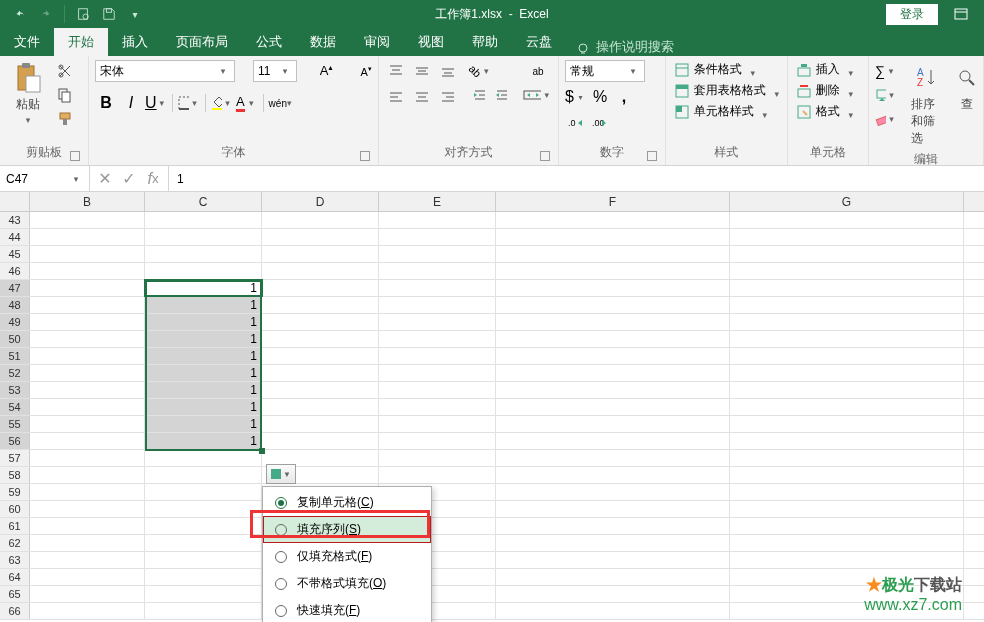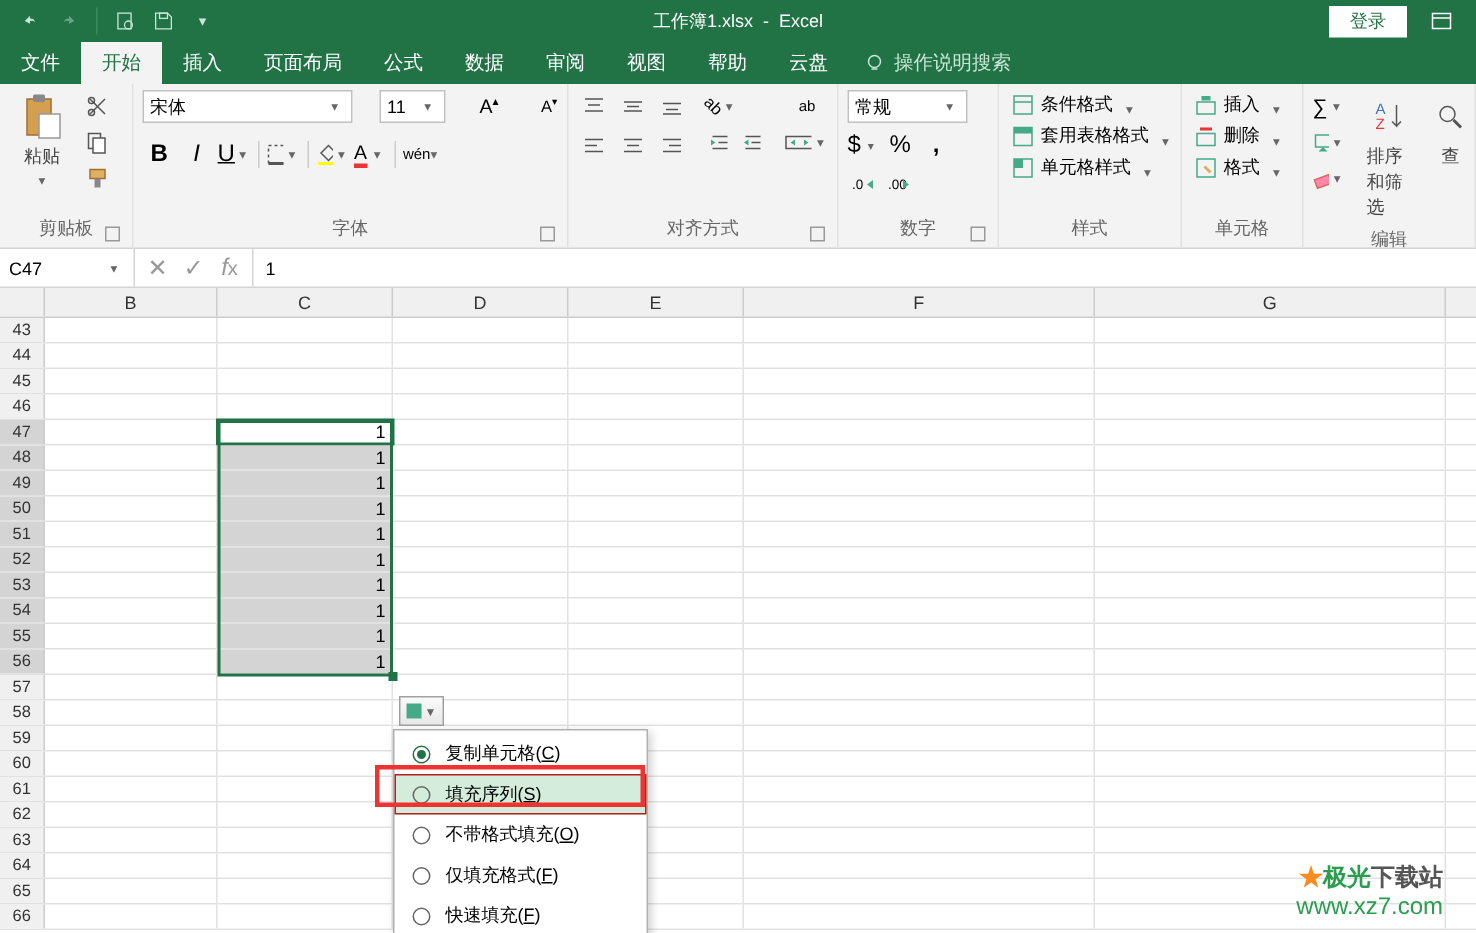--- a/index.html
+++ b/index.html
@@ -13,21 +13,21 @@
 .qat-sep { width: 1px; height: 18px; background: #3d8a5f; margin: 0 4px; }
 .title-text { position: absolute; left: 50%; transform: translateX(-50%); font-size: 12px; }
 .title-right { margin-left: auto; display: flex; align-items: center; gap: 8px; padding-right: 8px; }
 .login-btn { background: #fff; color: #217346; padding: 2px 14px; font-size: 12px; cursor: pointer; }
 .win-btn { width: 30px; height: 20px; display: flex; align-items: center; justify-content: center; cursor: pointer; }
 
 
 .tabs-strip { height: 28px; background: #217346; display: flex; align-items: stretch; color: #fff; font-size: 13px; }
 .tab { padding: 0 14px; display: flex; align-items: center; cursor: pointer; }
 .tab.active { background: #f3f3f3; color: #217346; }
-.tell-me { display: flex; align-items: center; gap: 6px; color: #c8e6d5; padding: 0 10px; }
+.tell-me { display: flex; align-items: flex-end; gap: 6px; color: #c8e6d5; padding: 0 10px; }
 
 
 .ribbon { height: 110px; background: #f3f3f3; border-bottom: 1px solid #d4d4d4; display: flex; }
 .rgroup { border-right: 1px solid #e1e1e1; display: flex; flex-direction: column; padding: 4px 6px 0; }
 .rgroup-body { flex: 1; display: flex; align-items: flex-start; gap: 4px; }
 .rgroup-label { text-align: center; font-size: 12px; color: #666; padding: 2px 0 4px; position: relative; }
 .rgroup-label .dlg { position: absolute; right: 2px; bottom: 4px; width: 10px; height: 10px; border: 1px solid #999; cursor: pointer; }
 
 .big-btn { display: flex; flex-direction: column; align-items: center; justify-content: center; padding: 2px 6px; cursor: pointer; font-size: 12px; color: #444; gap: 2px; }
 .big-btn .i { width: 32px; height: 32px; display: flex; align-items: center; justify-content: center; }
@@ -776,25 +776,25 @@
     <div class="af-item">
         <span class="af-radio checked"></span>
         <span><span>复制单元格(</span><u class="hotkey">C</u><span>)</span></span>
       </div>
     <div class="af-item hover">
         <span class="af-radio"></span>
         <span><span>填充序列(</span><u class="hotkey">S</u><span>)</span></span>
       </div>
     <div class="af-item">
         <span class="af-radio"></span>
-        <span><span>不带格式填充(</span><u class="hotkey">O</u><span>)</span></span>
+        <span><span>仅填充格式(</span><u class="hotkey">F</u><span>)</span></span>
       </div>
     <div class="af-item">
         <span class="af-radio"></span>
-        <span><span>仅填充格式(</span><u class="hotkey">F</u><span>)</span></span>
+        <span><span>不带格式填充(</span><u class="hotkey">O</u><span>)</span></span>
       </div>
     <div class="af-item">
         <span class="af-radio"></span>
         <span><span>快速填充(</span><u class="hotkey">F</u><span>)</span></span>
       </div>
   </div>
 
   <div class="redbox" style="left:250px;top:318px;width:180px;height:28px"></div>
 
   <div class="watermark">

